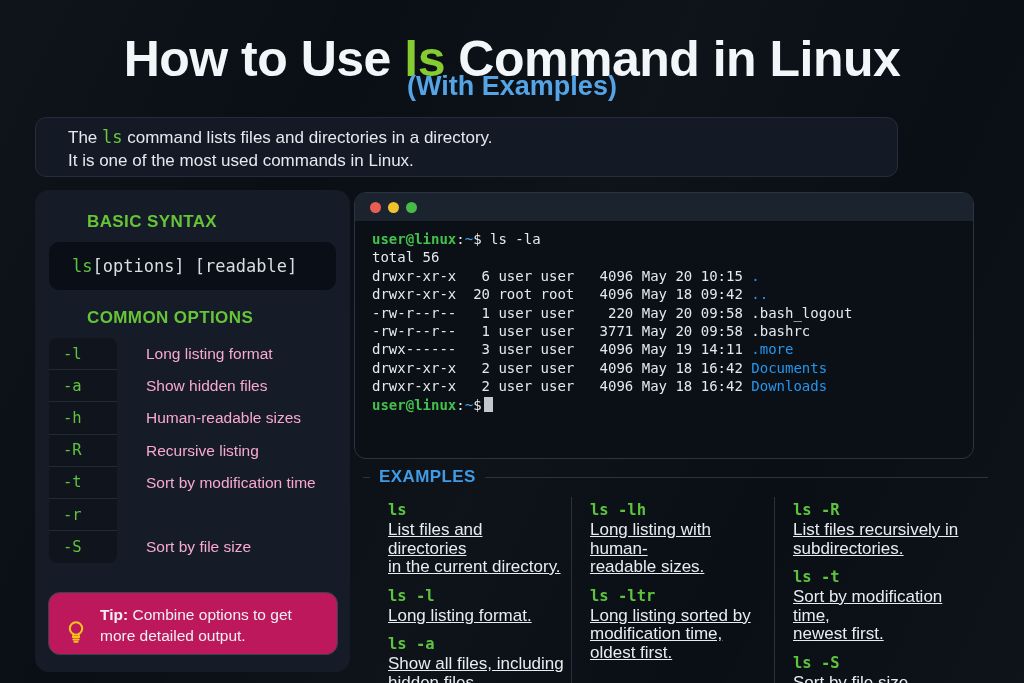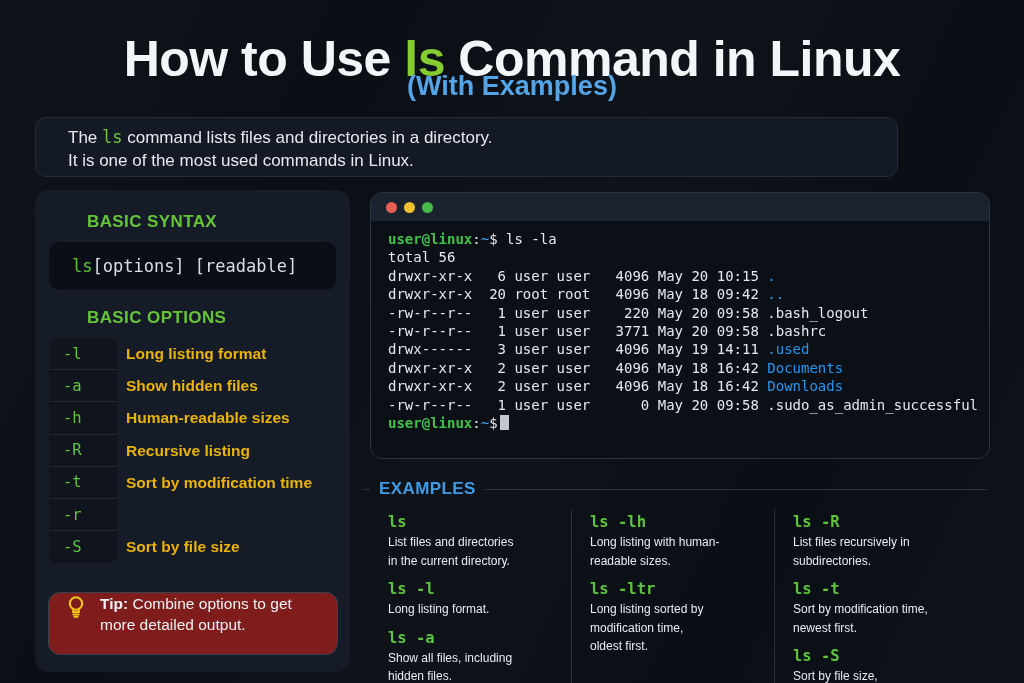--- a/index.html
+++ b/index.html
@@ -55,34 +55,34 @@
 
   .options { position:absolute; left:14px; top:148px; width:290px; }
   .opt-row { display:flex; align-items:stretch; height:32.2px; }
   .opt-flag {
     width:68px; background:#10141c; display:flex; align-items:center;
     padding-left:14px; font-size:15.5px; color:#5ec43e;
     border-bottom:1px solid #212935;
   }
   .opt-row:first-child .opt-flag { border-radius:8px 8px 0 0; }
   .opt-row:last-child .opt-flag { border-bottom:none; border-radius:0 0 8px 8px; }
-  .opt-desc { display:flex; align-items:center; margin-left:9px; font-size:15.5px; color:#eab308;font-weight:bold; }
+  .opt-desc { display:flex; align-items:center; margin-left:29px; font-size:15.5px; color:#f9a8d4; }
 
   .tip-box {
     position:absolute; left:13px; top:402px; width:290px; height:63px;
-    border:1.5px solid #3a4252; border-radius:12px; background:#7f1d1d;
-    display:flex; align-items:flex-start; padding:0 12px 16px 13px;
+    border:1.5px solid #3a4252; border-radius:12px; background:#be185d;
+    display:flex; align-items:flex-end; padding:0 12px 8px 13px;
   }
   .tip-icon { width:28px; height:28px; flex:0 0 28px; margin-right:10px; }
   .tip-text { font-size:15.5px; line-height:21px; color:#eef1f4; }
   .tip-text b { font-weight:bold; }
 
   
   .terminal {
-    position:absolute; left:370px; top:192px; width:620px; height:267px;
+    position:absolute; left:354px; top:192px; width:620px; height:267px;
     background:#0b1017; border:1px solid #2b3442; border-radius:12px;
     overflow:hidden;
   }
   .term-bar {
     height:28px; background:#1b232e; display:flex; align-items:center;
     padding-left:15px; gap:7px;
   }
   .dot { width:11px; height:11px; border-radius:50%; }
   .dot-red { background:#e85e52; }
   .dot-yellow { background:#f2c12e; }
@@ -95,55 +95,55 @@
   .p-user { color:#42c24b; font-weight:bold; }
   .p-tilde { color:#3f9fe8; }
   .f-blue { color:#2496ee; }
   .cursor {
     display:inline-block; width:9px; height:15px; background:#c2c8d0;
     vertical-align:-2px; margin-left:2px;
   }
 
   
   .examples { position:absolute; left:370px; top:467px; width:622px; }
-  .ex-head { display:flex; align-items:center; gap:9px;margin-top:12px; }
+  .ex-head { display:flex; align-items:center; gap:9px; }
   .ex-dash { width:7px; height:1px; background:#2a3340; margin-left:-7px; }
   .ex-title { font-size:17px; font-weight:bold; color:#3f9be5; letter-spacing:0.4px; }
   .ex-line { flex:1; height:1px; background:#2a3340; margin-right:4px; }
   .ex-cols { display:flex; margin-top:10px; }
   .ex-col { width:203px; padding:4px 6px 0 18px; }
   .ex-col:first-child { padding-left:18px; width:201px; }
   .ex-col + .ex-col { border-left:1px solid #28313f; }
   .ex-item { margin-bottom:10px; }
   .ex-cmd {
     font-family:"DejaVu Sans Mono","Liberation Mono",monospace;
     font-size:15.5px; font-weight:bold; color:#5ec43e; margin-bottom:2px;
   }
-  .ex-desc { font-size:12px; line-height:18.5px; color:#e9ecef; white-space:pre-line; }
+  .ex-desc { font-size:17px; line-height:18.5px; color:#e9ecef; white-space:pre-line;text-decoration:underline; }
 </style>
 </head>
 <body>
 
 <div class="stage">
 
   <div class="title"><span>How to Use </span><span class="hl">ls</span><span> Command in Linux</span></div>
   <div class="subtitle">(With Examples)</div>
 
   <div class="intro">
     <div><span>The </span><span class="code">ls</span><span> command lists files and directories in a directory.</span></div>
     <div>It is one of the most used commands in Linux.</div>
   </div>
 
   <div class="left-panel">
     <div class="sec-h bs-h">BASIC SYNTAX</div>
     <div class="syntax-box mono">
         <span class="cmd">ls</span>
         <span> [options] [readable]</span>
       </div>
-    <div class="sec-h co-h">BASIC OPTIONS</div>
+    <div class="sec-h co-h">COMMON OPTIONS</div>
     <div class="options">
         <div class="opt-row">
           <div class="opt-flag mono">-l</div>
           <div class="opt-desc">Long listing format</div>
         </div>
         <div class="opt-row">
           <div class="opt-flag mono">-a</div>
           <div class="opt-desc">Show hidden files</div>
         </div>
         <div class="opt-row">
@@ -185,24 +185,23 @@
       <div class="dot dot-yellow"></div>
       <div class="dot dot-green"></div>
     </div>
     <div class="term-body">
         <div class="trow"><span class="p-user">user@linux</span><span>:</span><span class="p-tilde">~</span><span>$</span><span> ls -la</span></div>
         <div class="trow">total 56</div>
         <div class="trow"><span>drwxr-xr-x   6 user user   4096 May 20 10:15 </span><span class="f-blue">.</span></div>
         <div class="trow"><span>drwxr-xr-x  20 root root   4096 May 18 09:42 </span><span class="f-blue">..</span></div>
         <div class="trow"><span>-rw-r--r--   1 user user    220 May 20 09:58 </span><span>.bash_logout</span></div>
         <div class="trow"><span>-rw-r--r--   1 user user   3771 May 20 09:58 </span><span>.bashrc</span></div>
-        <div class="trow"><span>drwx------   3 user user   4096 May 19 14:11 </span><span class="f-blue">.used</span></div>
+        <div class="trow"><span>drwx------   3 user user   4096 May 19 14:11 </span><span class="f-blue">.more</span></div>
         <div class="trow"><span>drwxr-xr-x   2 user user   4096 May 18 16:42 </span><span class="f-blue">Documents</span></div>
         <div class="trow"><span>drwxr-xr-x   2 user user   4096 May 18 16:42 </span><span class="f-blue">Downloads</span></div>
-        <div class="trow"><span>-rw-r--r--   1 user user      0 May 20 09:58 </span><span>.sudo_as_admin_successful</span></div>
         <div class="trow"><span class="p-user">user@linux</span><span>:</span><span class="p-tilde">~</span><span>$</span><span class="cursor"></span></div>
       </div>
   </div>
 
   <div class="examples">
     <div class="ex-head">
       <div class="ex-dash"></div>
       <div class="ex-title">EXAMPLES</div>
       <div class="ex-line"></div>
     </div>

